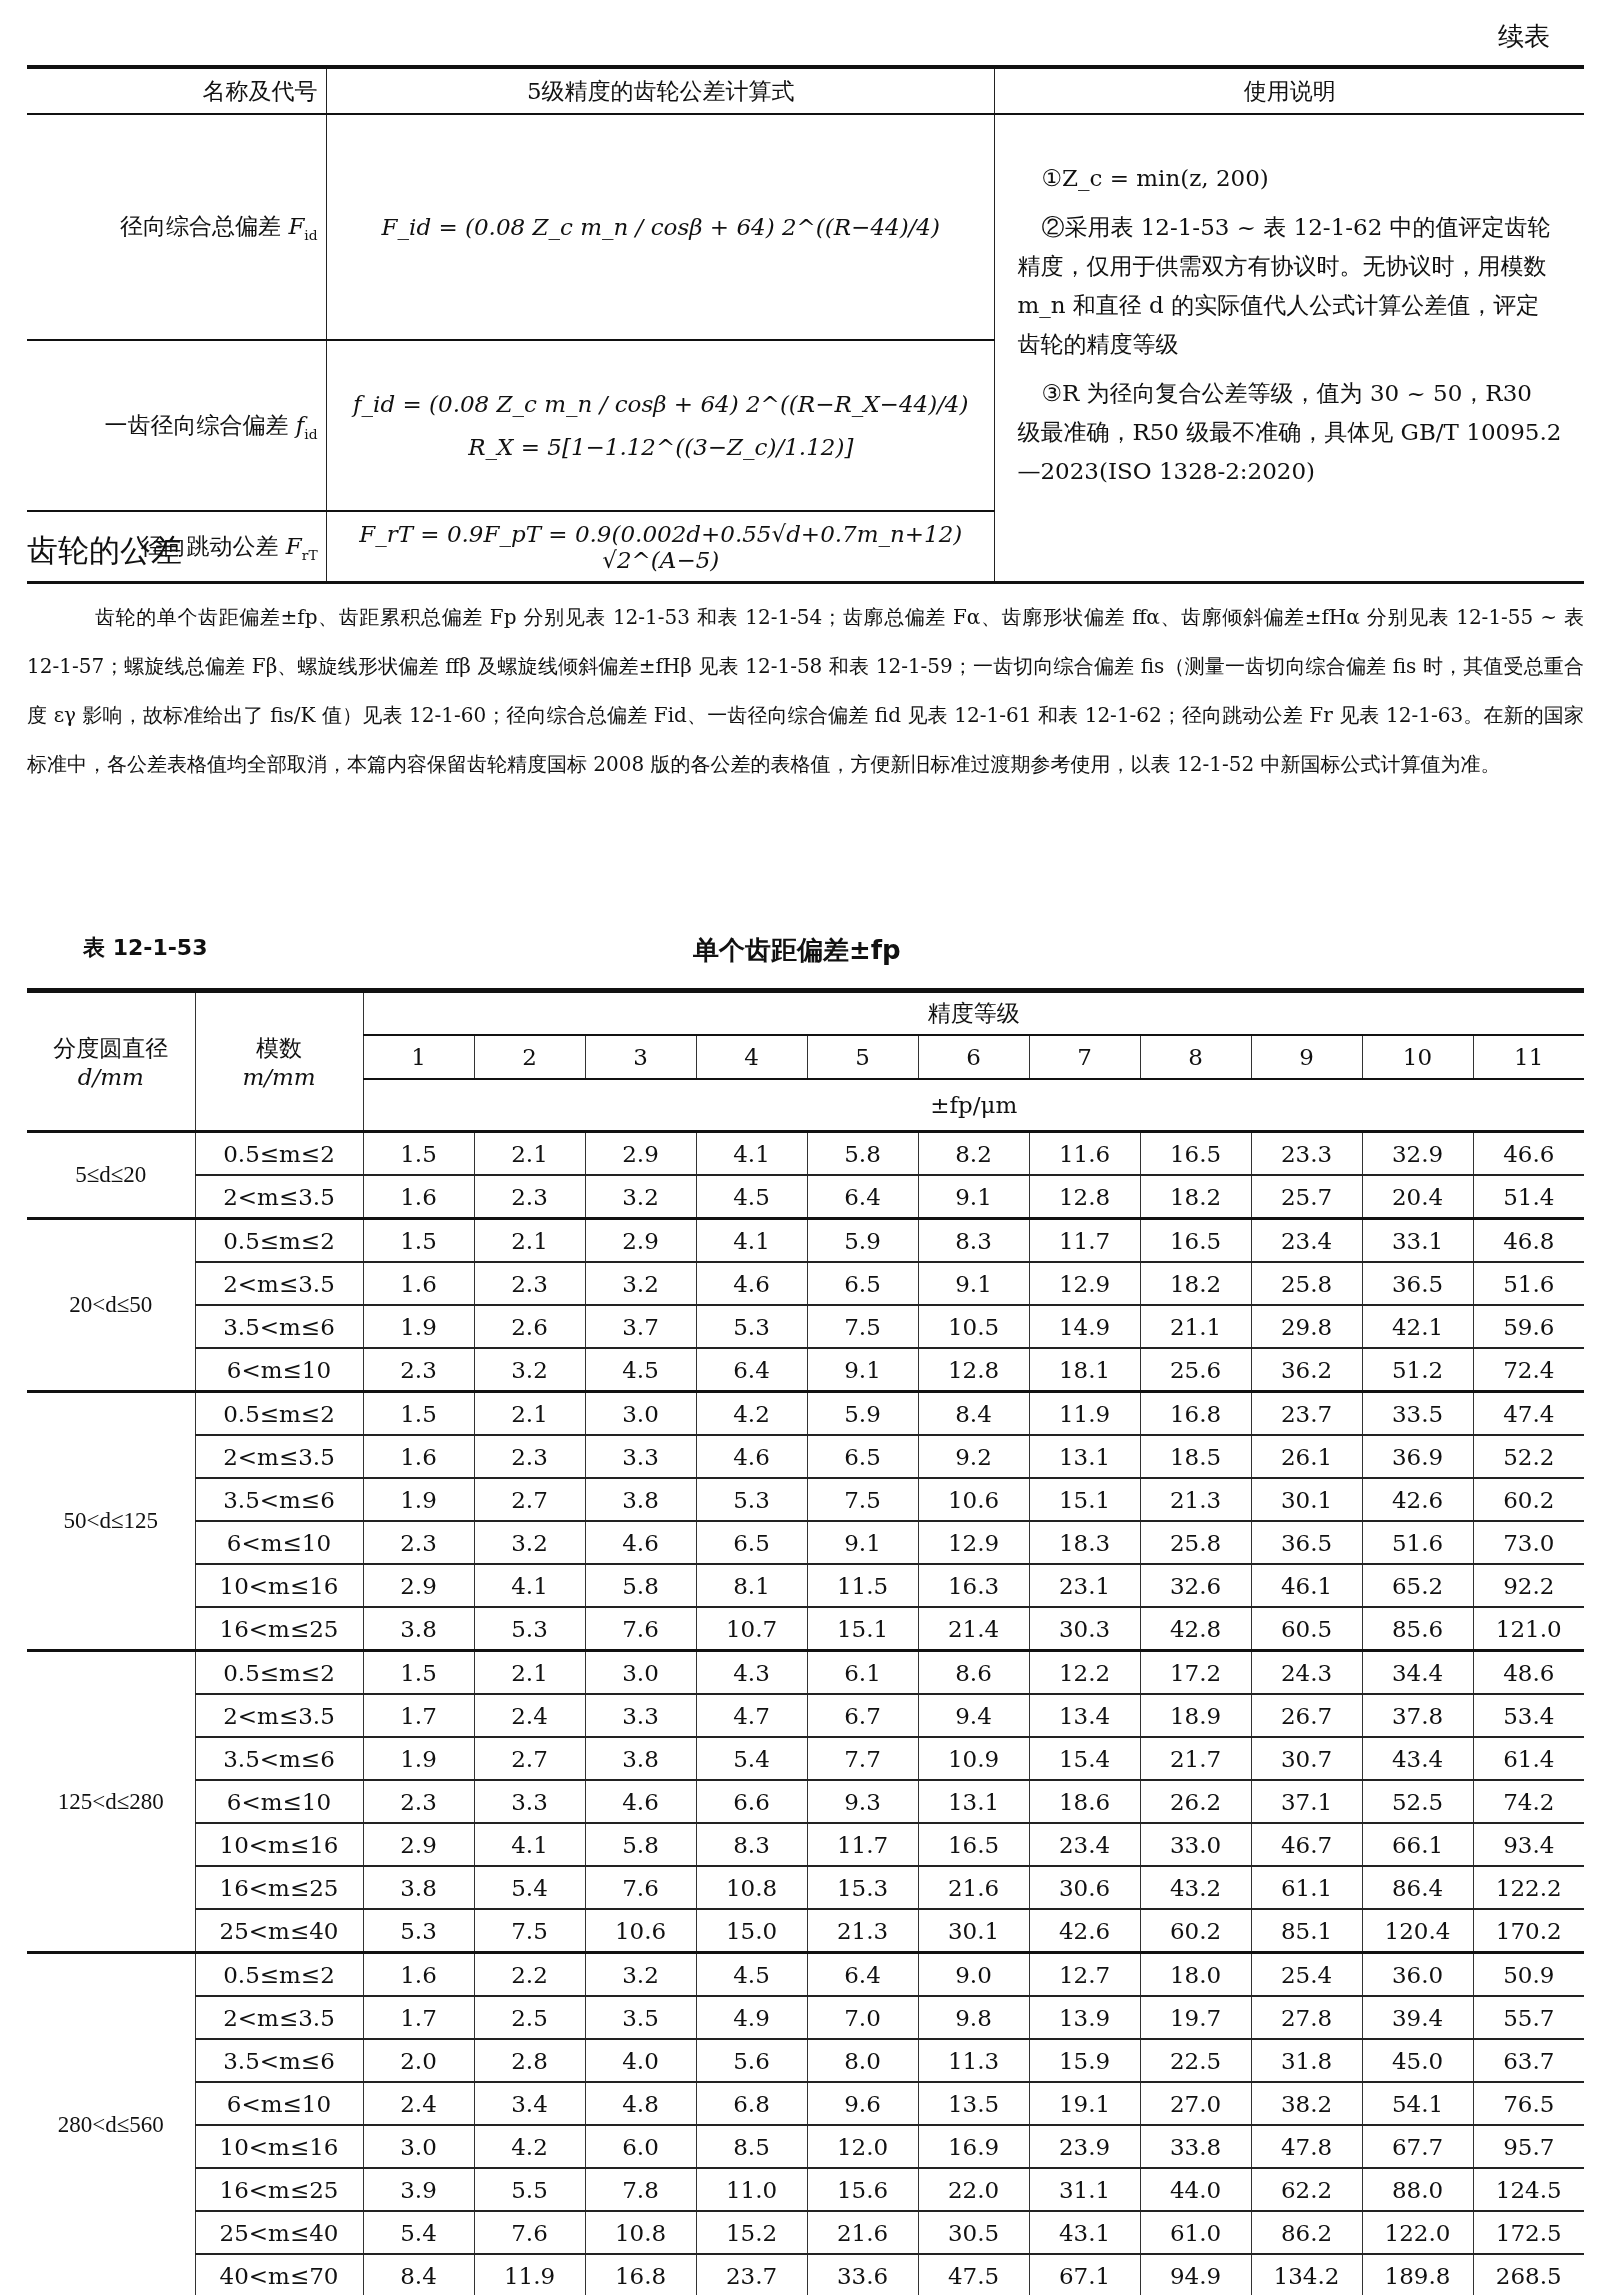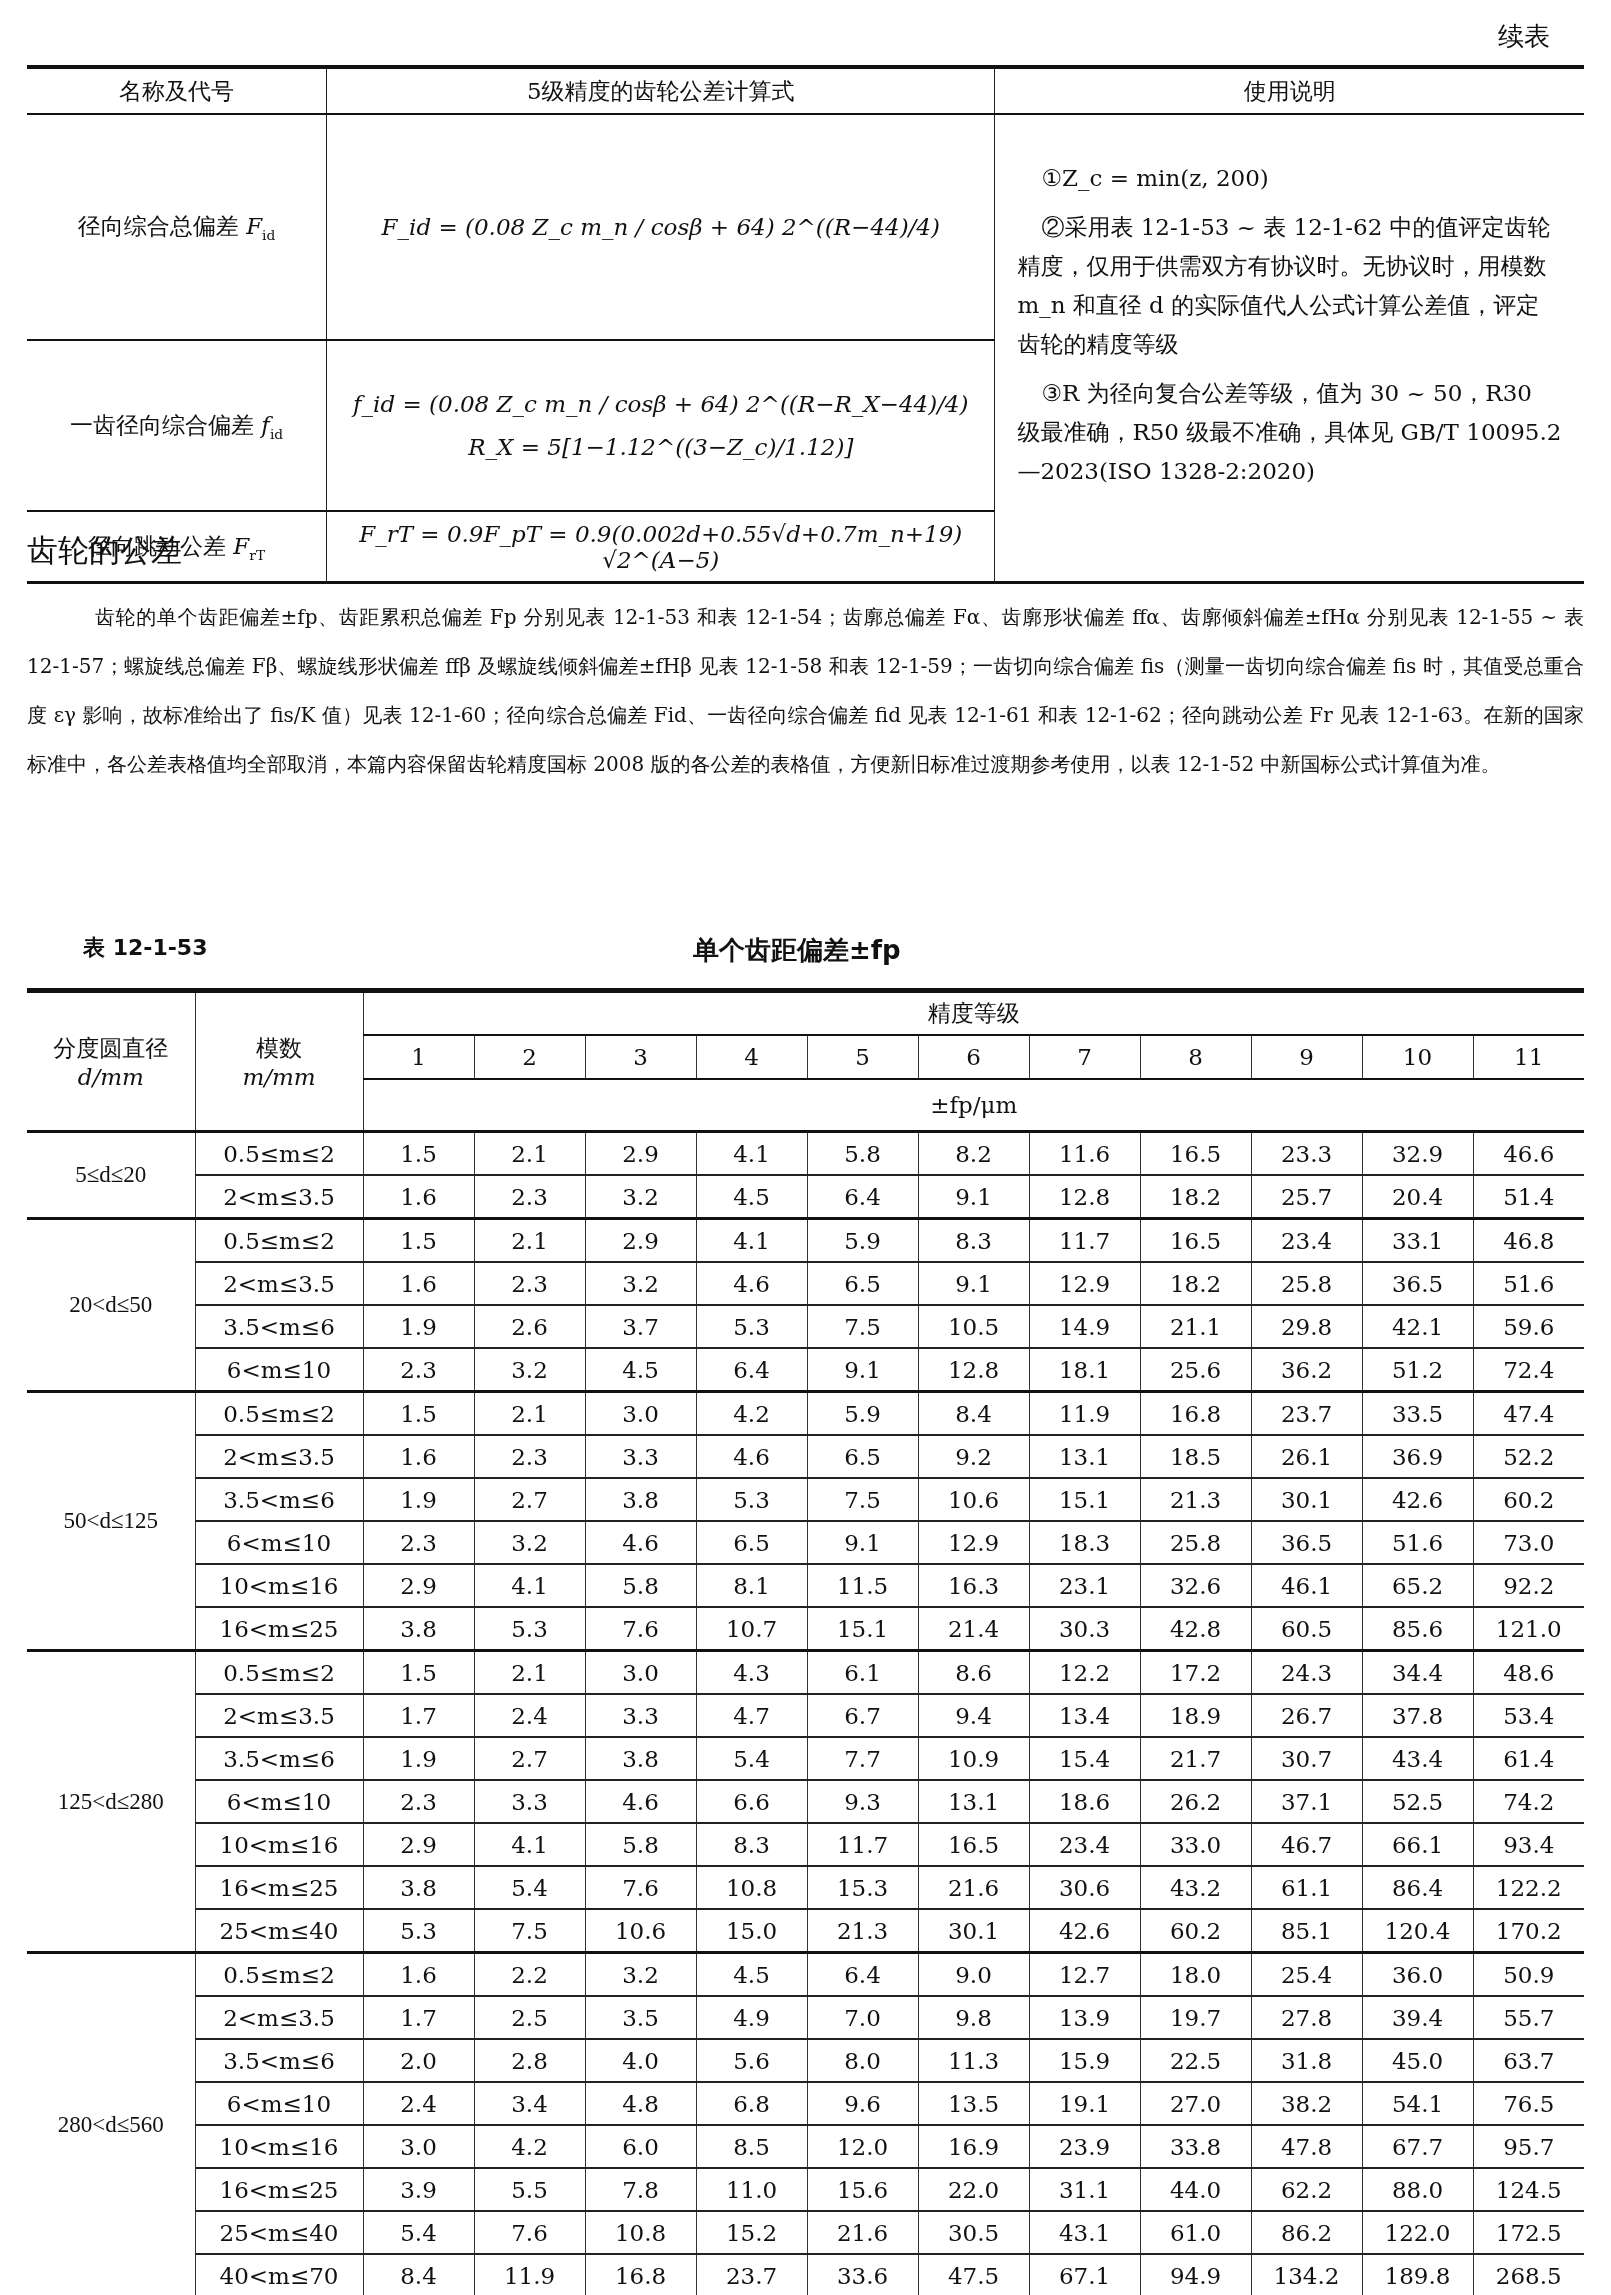--- a/index.html
+++ b/index.html
@@ -6,21 +6,21 @@
   body { width:1612px; height:2295px; position:relative; overflow:hidden;
     font-family:"DejaVu Serif","Liberation Serif",serif; color:#111; }
   .cont { position:absolute; right:62px; top:19px; font-size:26px; }
   
   .t1 { position:absolute; left:27px; top:65px; width:1557px; border-collapse:collapse; font-size:23px; }
   .t1 td, .t1 th { border:1.3px solid #222; font-weight:normal; padding:0 8.6px; }
   .t1 { border-top:4.3px solid #111; border-bottom:3.4px solid #111; }
   .t1 tr > :first-child { border-left:none; }
   .t1 tr > :last-child { border-right:none; }
   .t1 th { height:44px; text-align:center; border-bottom:2.6px solid #111; }
-  .t1 .name { text-align:center; width:282px; }
+  .t1 .name { text-align:right; width:282px; }
   .t1 .formula { text-align:center; width:650px; font-style:italic; }
   .t1 .notes { vertical-align:top; padding:34px 12px 0 12px; line-height:39px; font-size:23px; }
   .t1 .notes p { margin:10px; }
   .t1 .notes p.ind { text-indent:24px; }
   .r1 { height:226px; } .r2 { height:171px; } .r3 { height:68px; }
   .row-sep td { border-bottom:2.6px solid #111; }
   .formula .f { display:inline-block; margin:8.6px 0; }
   sub, sup { font-size:60%; }
   .heading { position:absolute; left:27px; top:530px; font-size:31px; font-weight:normal;
     font-family:"DejaVu Sans","Liberation Sans",sans-serif; }
@@ -70,21 +70,21 @@
   <tr class="r2 row-sep">
     <td class="name"><span>一齿径向综合偏差</span> <i>f</i><sub>id</sub></td>
     <td class="formula">
       <span class="f">f_id = (0.08 Z_c m_n / cosβ + 64) 2^((R−R_X−44)/4)</span><br>
       <span class="f">R_X = 5[1−1.12^((3−Z_c)/1.12)]</span>
     </td>
   </tr>
   <tr class="r3">
     <td class="name"><span>径向跳动公差</span> <i>F</i><sub>rT</sub></td>
     <td class="formula">
-      <span class="f">F_rT = 0.9F_pT = 0.9(0.002d+0.55√d+0.7m_n+19) √2^(A−5)</span>
+      <span class="f">F_rT = 0.9F_pT = 0.9(0.002d+0.55√d+0.7m_n+12) √2^(A−5)</span>
     </td>
   </tr>
 </tbody>
   </table>
 
 <div class="heading">齿轮的公差</div>
 <div class="para">齿轮的单个齿距偏差±fp、齿距累积总偏差 Fp 分别见表 12-1-53 和表 12-1-54；齿廓总偏差 Fα、齿廓形状偏差 ffα、齿廓倾斜偏差±fHα 分别见表 12-1-55 ~ 表 12-1-57；螺旋线总偏差 Fβ、螺旋线形状偏差 ffβ 及螺旋线倾斜偏差±fHβ 见表 12-1-58 和表 12-1-59；一齿切向综合偏差 fis（测量一齿切向综合偏差 fis 时，其值受总重合度 εγ 影响，故标准给出了 fis/K 值）见表 12-1-60；径向综合总偏差 Fid、一齿径向综合偏差 fid 见表 12-1-61 和表 12-1-62；径向跳动公差 Fr 见表 12-1-63。在新的国家标准中，各公差表格值均全部取消，本篇内容保留齿轮精度国标 2008 版的各公差的表格值，方便新旧标准过渡期参考使用，以表 12-1-52 中新国标公式计算值为准。</div>
 
 <div class="cap-num">表 12-1-53</div>
 <div class="cap-title">单个齿距偏差±fp</div>

